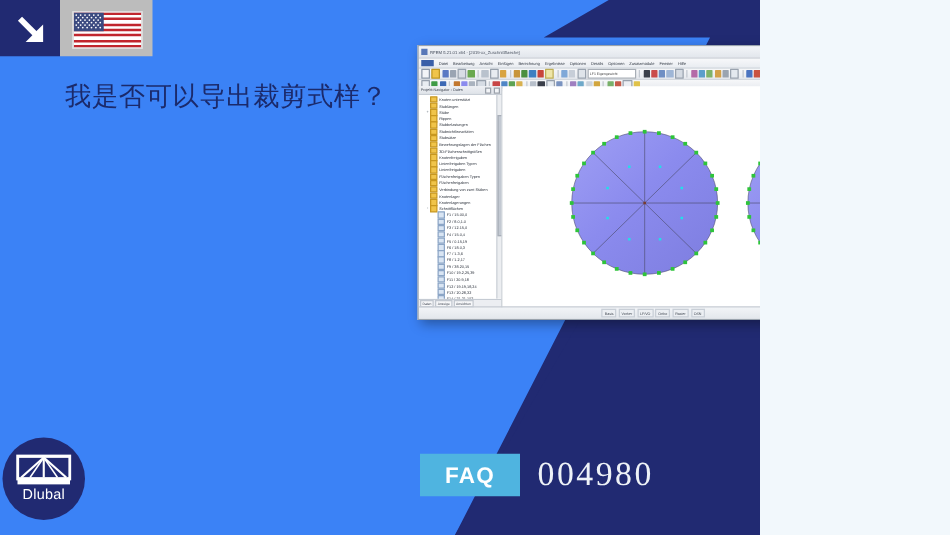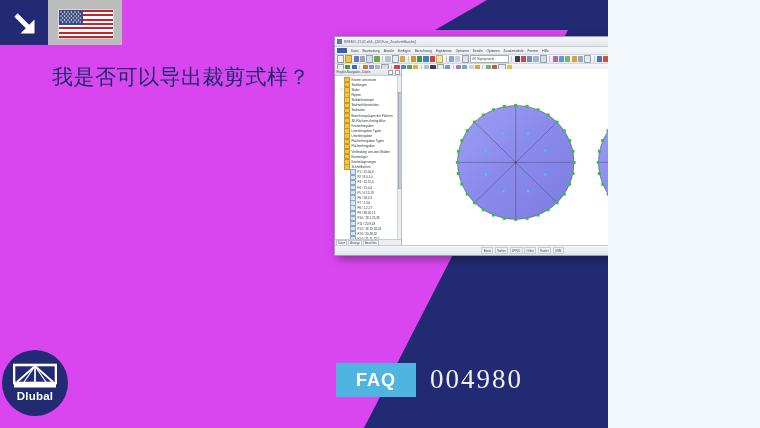--- a/index.html
+++ b/index.html
@@ -1,20 +1,20 @@
 <!DOCTYPE html>
 <html><head>
 <meta charset="utf-8">
 <style>
   html,body{margin:0;padding:0;}
   body{
     width:760px;height:428px;overflow:hidden;position:relative;
     font-family:"Liberation Sans",sans-serif;background:#f2f8fc;
   }
-  #stage{position:absolute;inset:0;width:608px;height:428px;overflow:hidden;background:#d946ef;}
+  #stage{position:absolute;inset:0;width:608px;height:428px;overflow:hidden;background:#3b82f6;}
 
   
   .navy-right{
     position:absolute;left:0;top:0;width:760px;height:428px;
     background:#212a72;
     clip-path:polygon(487px 0px, 760px 0px, 760px 428px, 364px 428px, 568px 30px, 435px 30px);
   }
   .navy-bottom{
     position:absolute;left:0;top:0;width:760px;height:428px;
     background:#212a72;
@@ -59,21 +59,21 @@
   }
 
   
   .logo{
     position:absolute;left:2px;top:350px;width:66px;height:66px;border-radius:50%;
     background:#212a72;
   }
   .logo-mark{position:absolute;left:11px;top:12px;width:44px;height:28px;}
   .logo-text{
     position:absolute;left:0;top:40px;width:66px;text-align:center;
-    color:#fff;font-size:11.5px;font-weight:bold;letter-spacing:.2px;
+    color:#fff;font-size:11.5px;font-weight:normal;letter-spacing:.2px;
   }
 
   
   .appwin{
     position:absolute;left:334px;top:36px;width:375px;height:218px;
     background:#eef0f3;border:1px solid #9aa3ad;
     box-shadow:3px 3px 9px rgba(0,0,0,.35);overflow:hidden;
   }
   .titlebar{
     height:9px;background:linear-gradient(#f3f5f8,#e2e6ec);

